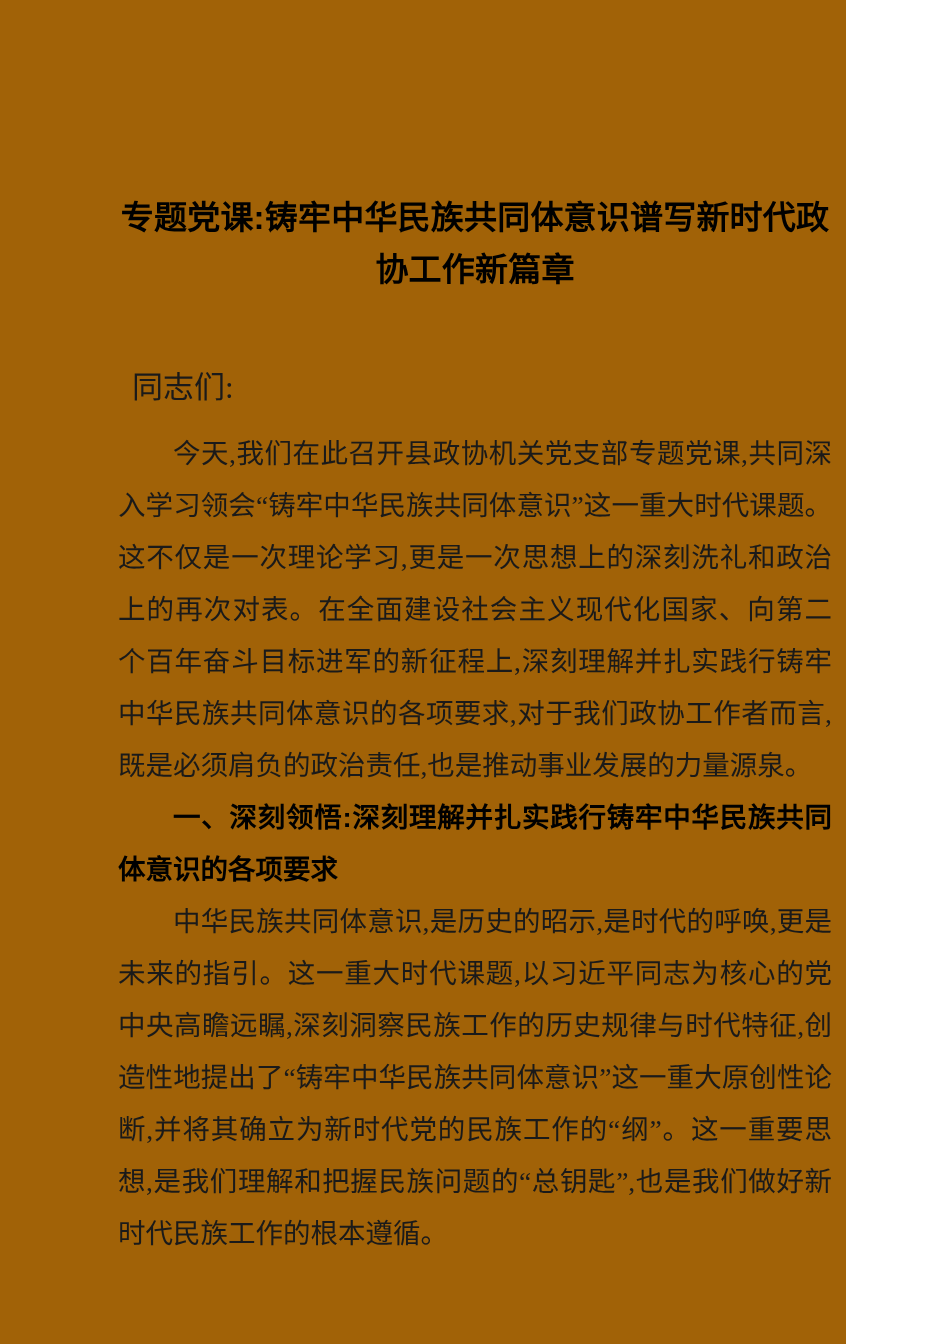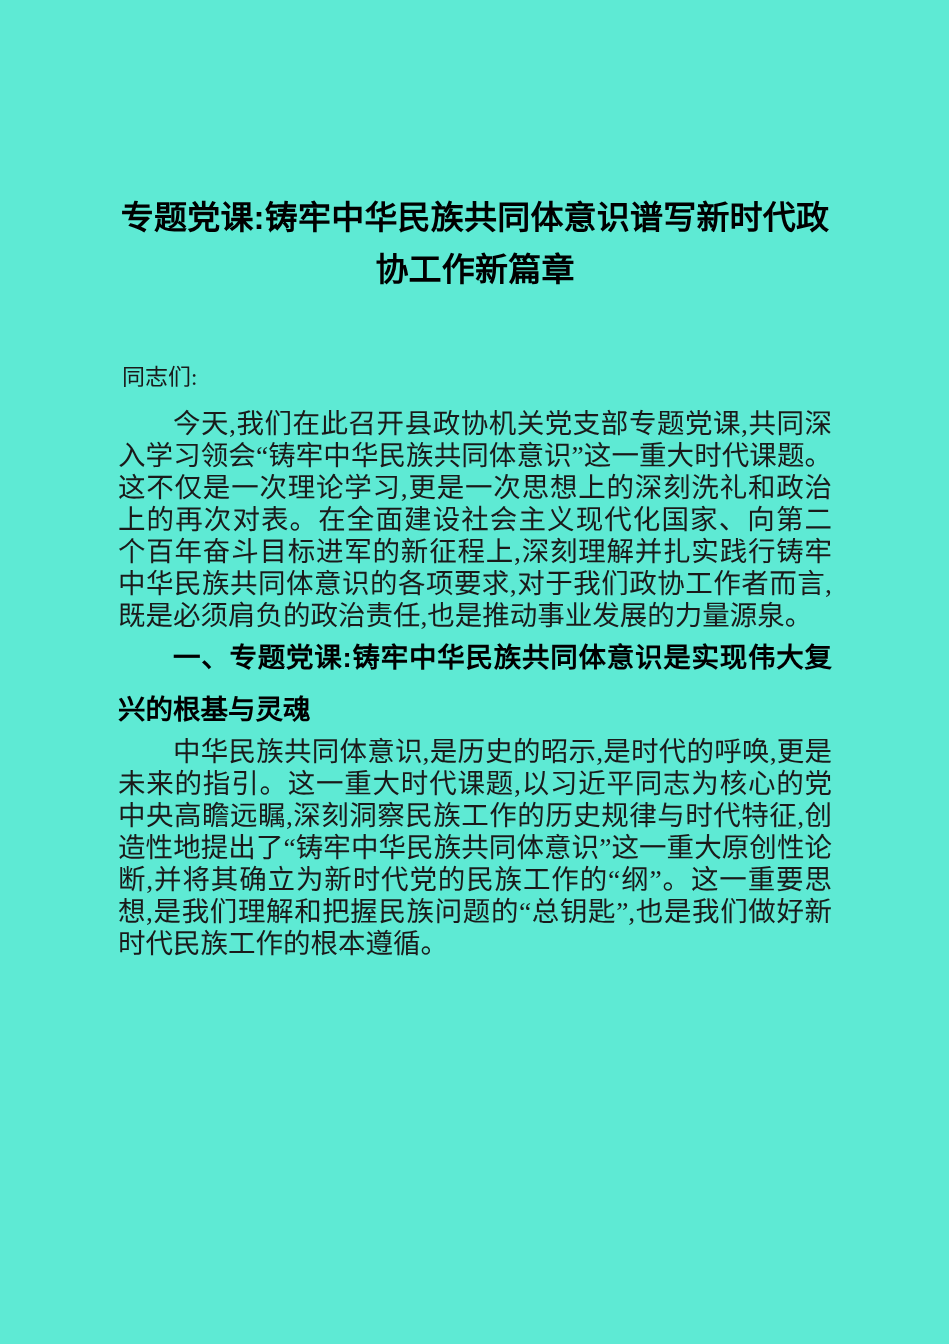--- a/index.html
+++ b/index.html
@@ -3,23 +3,23 @@
 <meta charset="utf-8">
 <title>专题党课</title>
 <style>
   html, body {
     margin: 0;
     padding: 0;
     background: #ffffff;
   }
   .page {
     position: relative;
-    width: 949px;
+    width: 846px;
     height: 1344px;
-    background: #5eead4;
+    background: #a16207;
     box-sizing: border-box;
     overflow: hidden;
     font-family: "Liberation Serif", "DejaVu Serif", serif;
     color: #1a1a1a;
   }
   .doc-body {
     position: absolute;
     left: 118px;
     top: 0;
     width: 714px;
@@ -29,31 +29,31 @@
     font-weight: 700;
     font-size: 33px;
     line-height: 52px;
     text-align: center;
     color: #000000;
     margin: 0;
     padding-top: 192px;
     letter-spacing: 0.2px;
   }
   .salutation {
-    font-size: 23px;
+    font-size: 31px;
     line-height: 52px;
-    margin: 4px;
+    margin: 14px;
     padding-top: 52px;
     text-align: justify;
     text-justify: inter-character;
     color: #1a1a1a;
   }
   .para {
     font-size: 27.5px;
-    line-height: 32px;
+    line-height: 52px;
     margin: 0;
     text-indent: 2em;
     text-align: justify;
     text-justify: inter-character;
     color: #1a1a1a;
   }
   .section-heading {
     font-family: "Liberation Sans", "DejaVu Sans", sans-serif;
     font-weight: 700;
     font-size: 27.5px;
@@ -72,18 +72,18 @@
   <div class="doc-body">
 
     <h1 class="doc-title">
       <span>专题党课:铸牢中华民族共同体意识谱写新时代政</span><span>协工作新篇章</span>
     </h1>
 
     <p class="salutation">同志们:</p>
 
     <p class="para">今天,我们在此召开县政协机关党支部专题党课,共同深入学习领会“铸牢中华民族共同体意识”这一重大时代课题。这不仅是一次理论学习,更是一次思想上的深刻洗礼和政治上的再次对表。在全面建设社会主义现代化国家、向第二个百年奋斗目标进军的新征程上,深刻理解并扎实践行铸牢中华民族共同体意识的各项要求,对于我们政协工作者而言,既是必须肩负的政治责任,也是推动事业发展的力量源泉。</p>
 
-    <p class="section-heading">一、专题党课:铸牢中华民族共同体意识是实现伟大复兴的根基与灵魂</p>
+    <p class="section-heading">一、深刻领悟:深刻理解并扎实践行铸牢中华民族共同体意识的各项要求</p>
 
     <p class="para">中华民族共同体意识,是历史的昭示,是时代的呼唤,更是未来的指引。这一重大时代课题,以习近平同志为核心的党中央高瞻远瞩,深刻洞察民族工作的历史规律与时代特征,创造性地提出了“铸牢中华民族共同体意识”这一重大原创性论断,并将其确立为新时代党的民族工作的“纲”。这一重要思想,是我们理解和把握民族问题的“总钥匙”,也是我们做好新时代民族工作的根本遵循。</p>
 
   </div>
 </div>
 
 </body></html>

